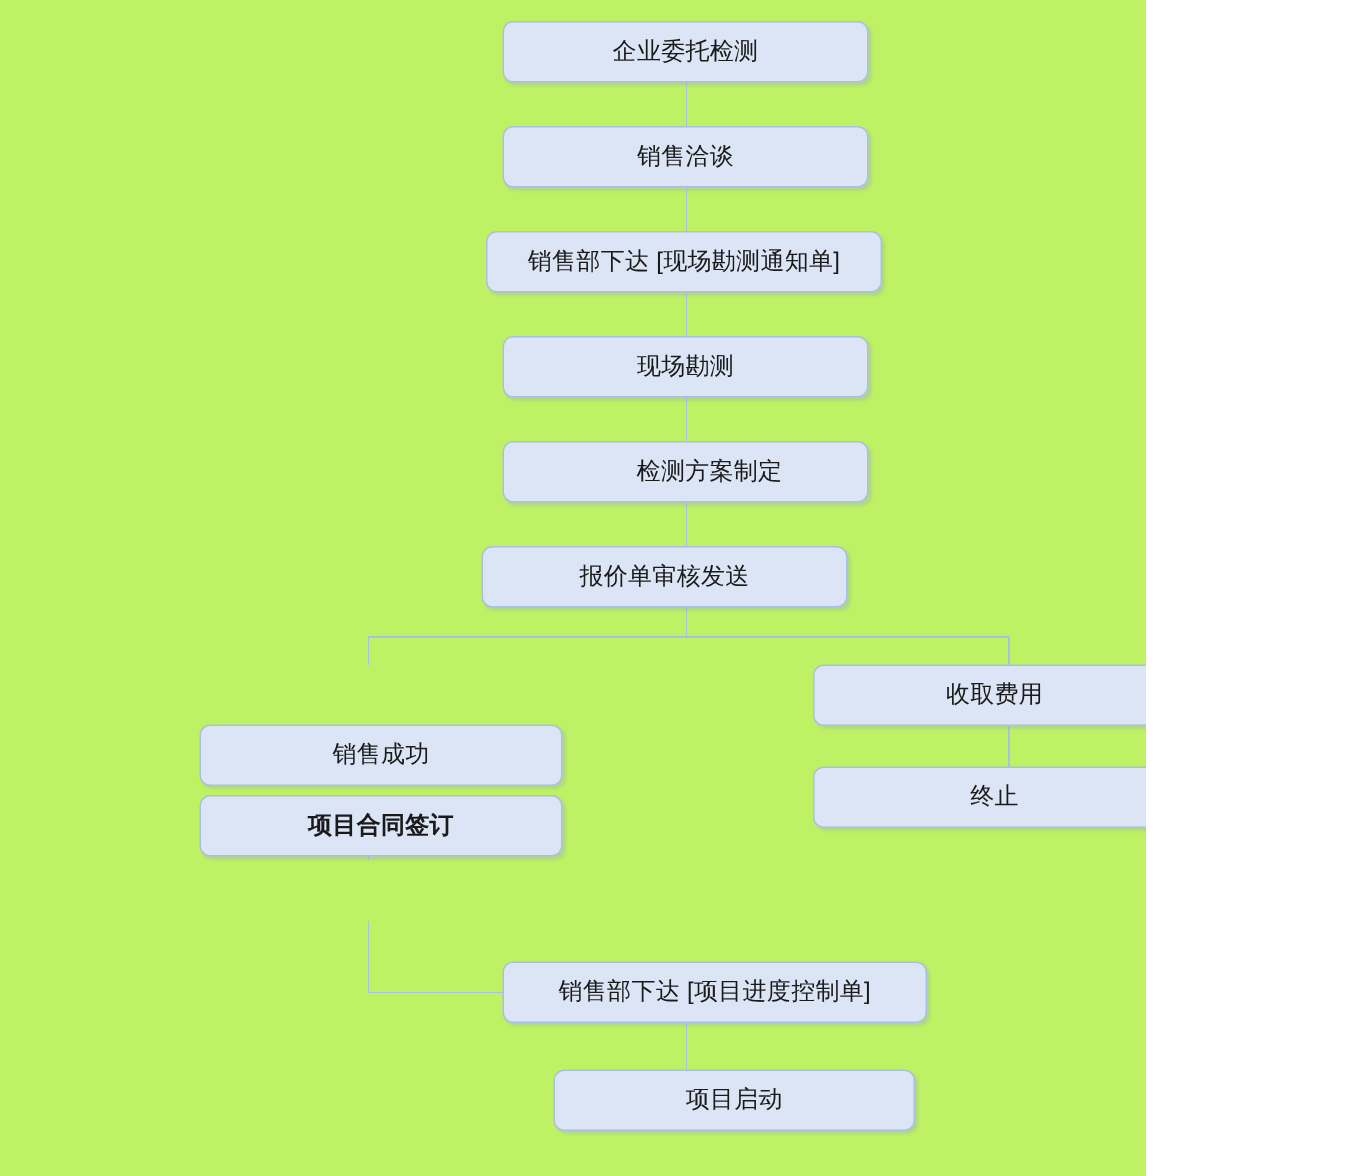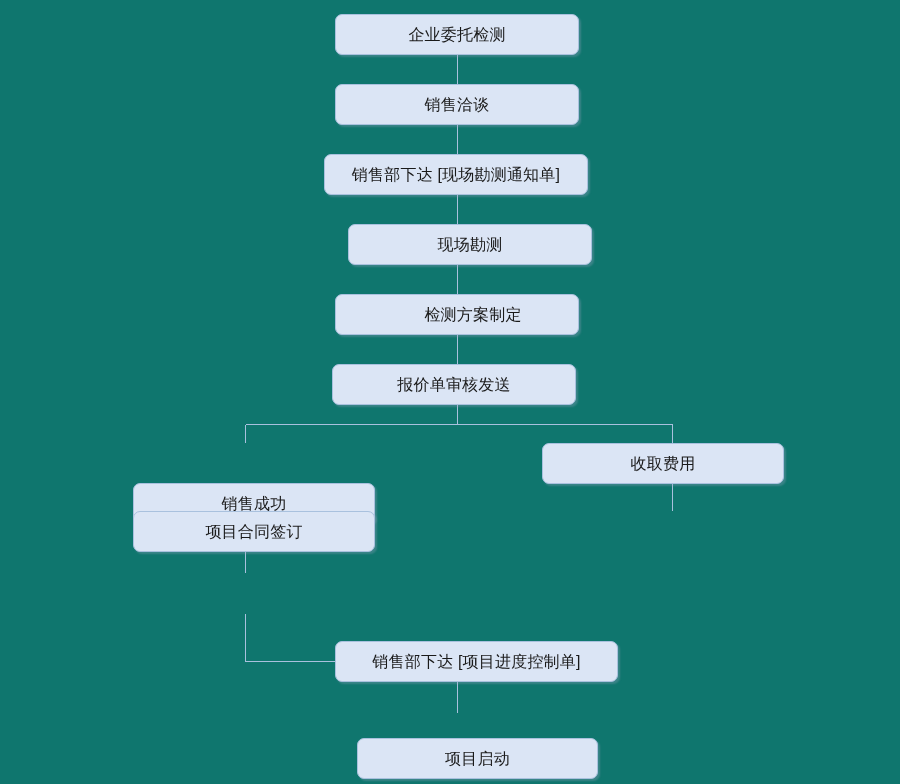--- a/index.html
+++ b/index.html
@@ -6,23 +6,23 @@
   html, body {
     margin: 0;
     padding: 0;
     background: #ffffff;
   }
   body {
     font-family: "Liberation Sans", "DejaVu Sans", sans-serif;
   }
   #canvas {
     position: relative;
-    width: 900px;
+    width: 764px;
     height: 784px;
-    background: #0f766e;
+    background: #bef264;
     overflow: hidden;
   }
   #edge-layer {
     position: absolute;
     left: 0;
     top: 0;
     width: 900px;
     height: 784px;
     pointer-events: none;
   }
@@ -90,47 +90,50 @@
   </div>
 
   <div class="node" style="left:335px; top:84px; width:244px; height:41px;">
     <span class="node-label">销售洽谈</span>
   </div>
 
   <div class="node" style="left:324px; top:154px; width:264px; height:41px;">
     <span class="node-label">销售部下达 [现场勘测通知单]</span>
   </div>
 
-  <div class="node" style="left:335px; top:224px; width:244px; height:41px;margin-left:13px;">
+  <div class="node" style="left:335px; top:224px; width:244px; height:41px;">
     <span class="node-label">现场勘测</span>
   </div>
 
   <div class="node" style="left:335px; top:294px; width:244px; height:41px;padding-left:32px;">
     <span class="node-label">检测方案制定</span>
   </div>
 
-  <div class="node" style="left:332px; top:364px; width:244px; height:41px;">
+  <div class="node" style="left:321px; top:364px; width:244px; height:41px;">
     <span class="node-label">报价单审核发送</span>
   </div>
 
   <div class="node" style="left:133px; top:443px; width:242px; height:41px;margin-top:40px;">
     <span class="node-label">销售成功</span>
   </div>
 
   <div class="node" style="left:542px; top:443px; width:242px; height:41px;">
     <span class="node-label">收取费用</span>
   </div>
 
-  <div class="node" style="left:133px; top:511px; width:242px; height:41px;">
+  <div class="node" style="left:133px; top:530px; width:242px; height:41px;font-weight:bold;">
     <span class="node-label">项目合同签订</span>
   </div>
 
+  <div class="node" style="left:542px; top:511px; width:242px; height:41px;">
+    <span class="node-label">终止</span>
+  </div>
 
 
   <div class="node" style="left:335px; top:641px; width:283px; height:41px;">
     <span class="node-label">销售部下达 [项目进度控制单]</span>
   </div>
 
-  <div class="node" style="left:357px; top:713px; width:241px; height:41px;margin-top:25px;">
+  <div class="node" style="left:369px; top:713px; width:241px; height:41px;">
     <span class="node-label">项目启动</span>
   </div>
 
 </div>
 
 </body></html>

